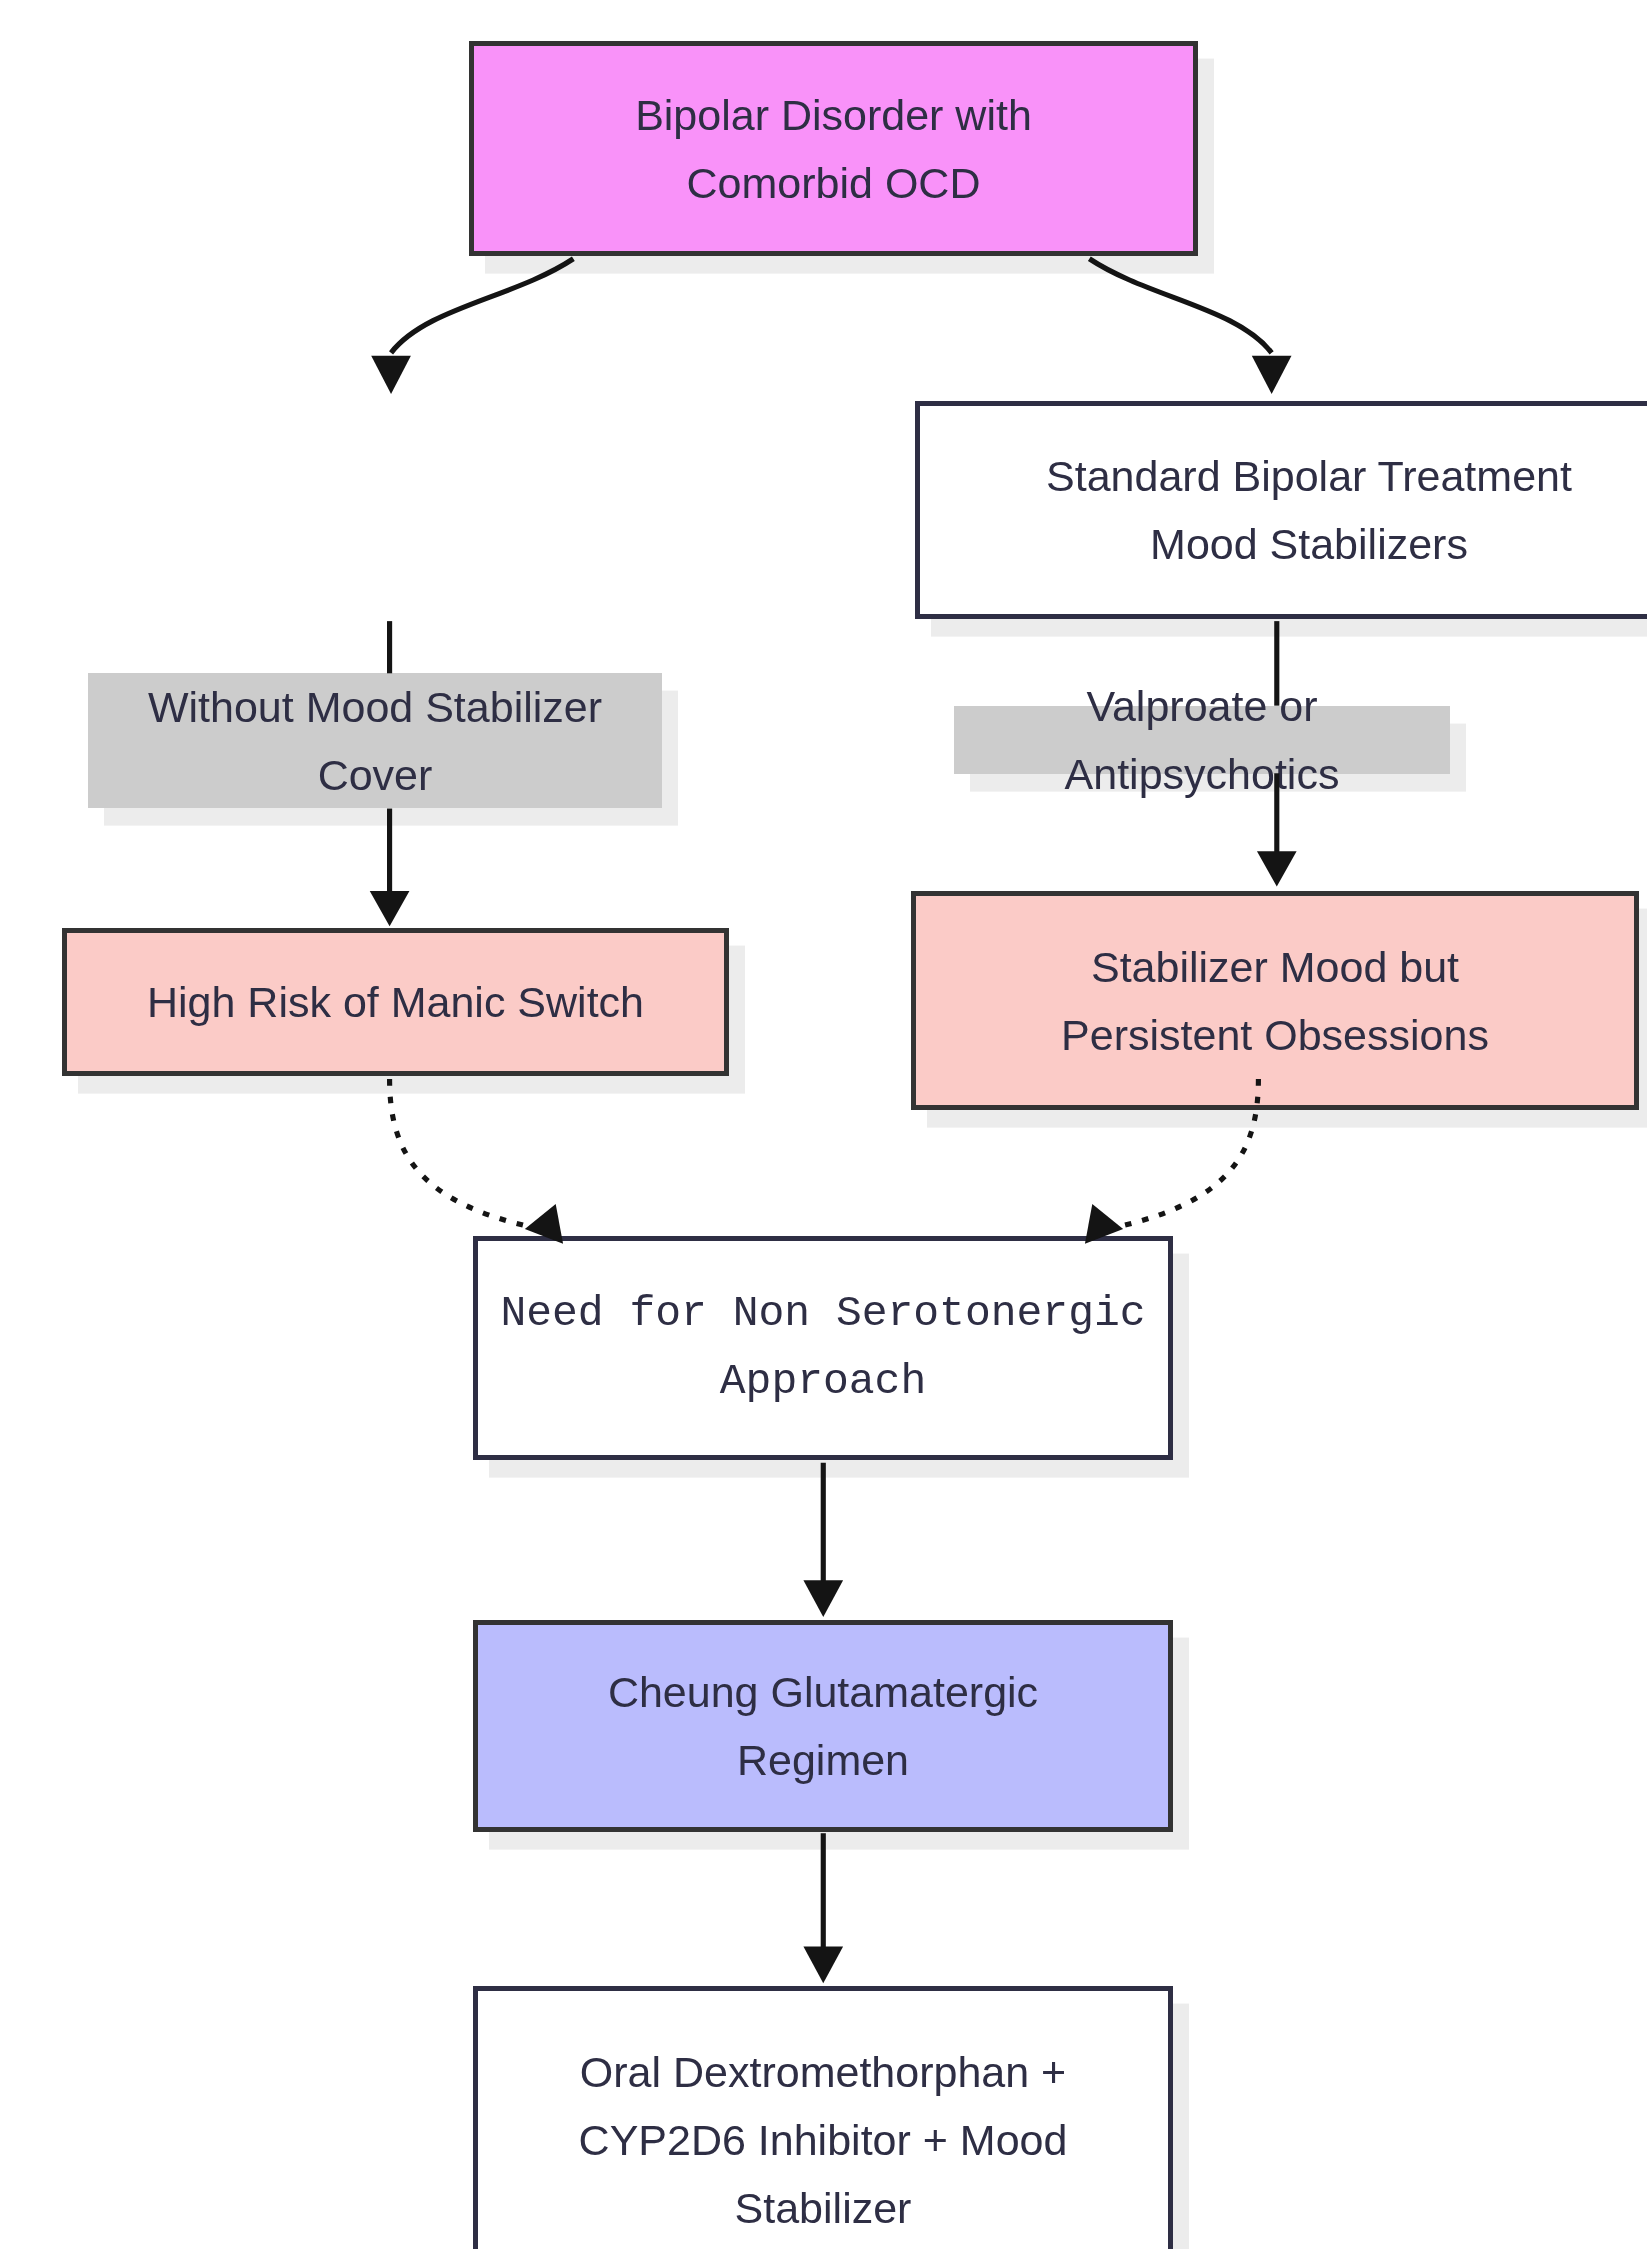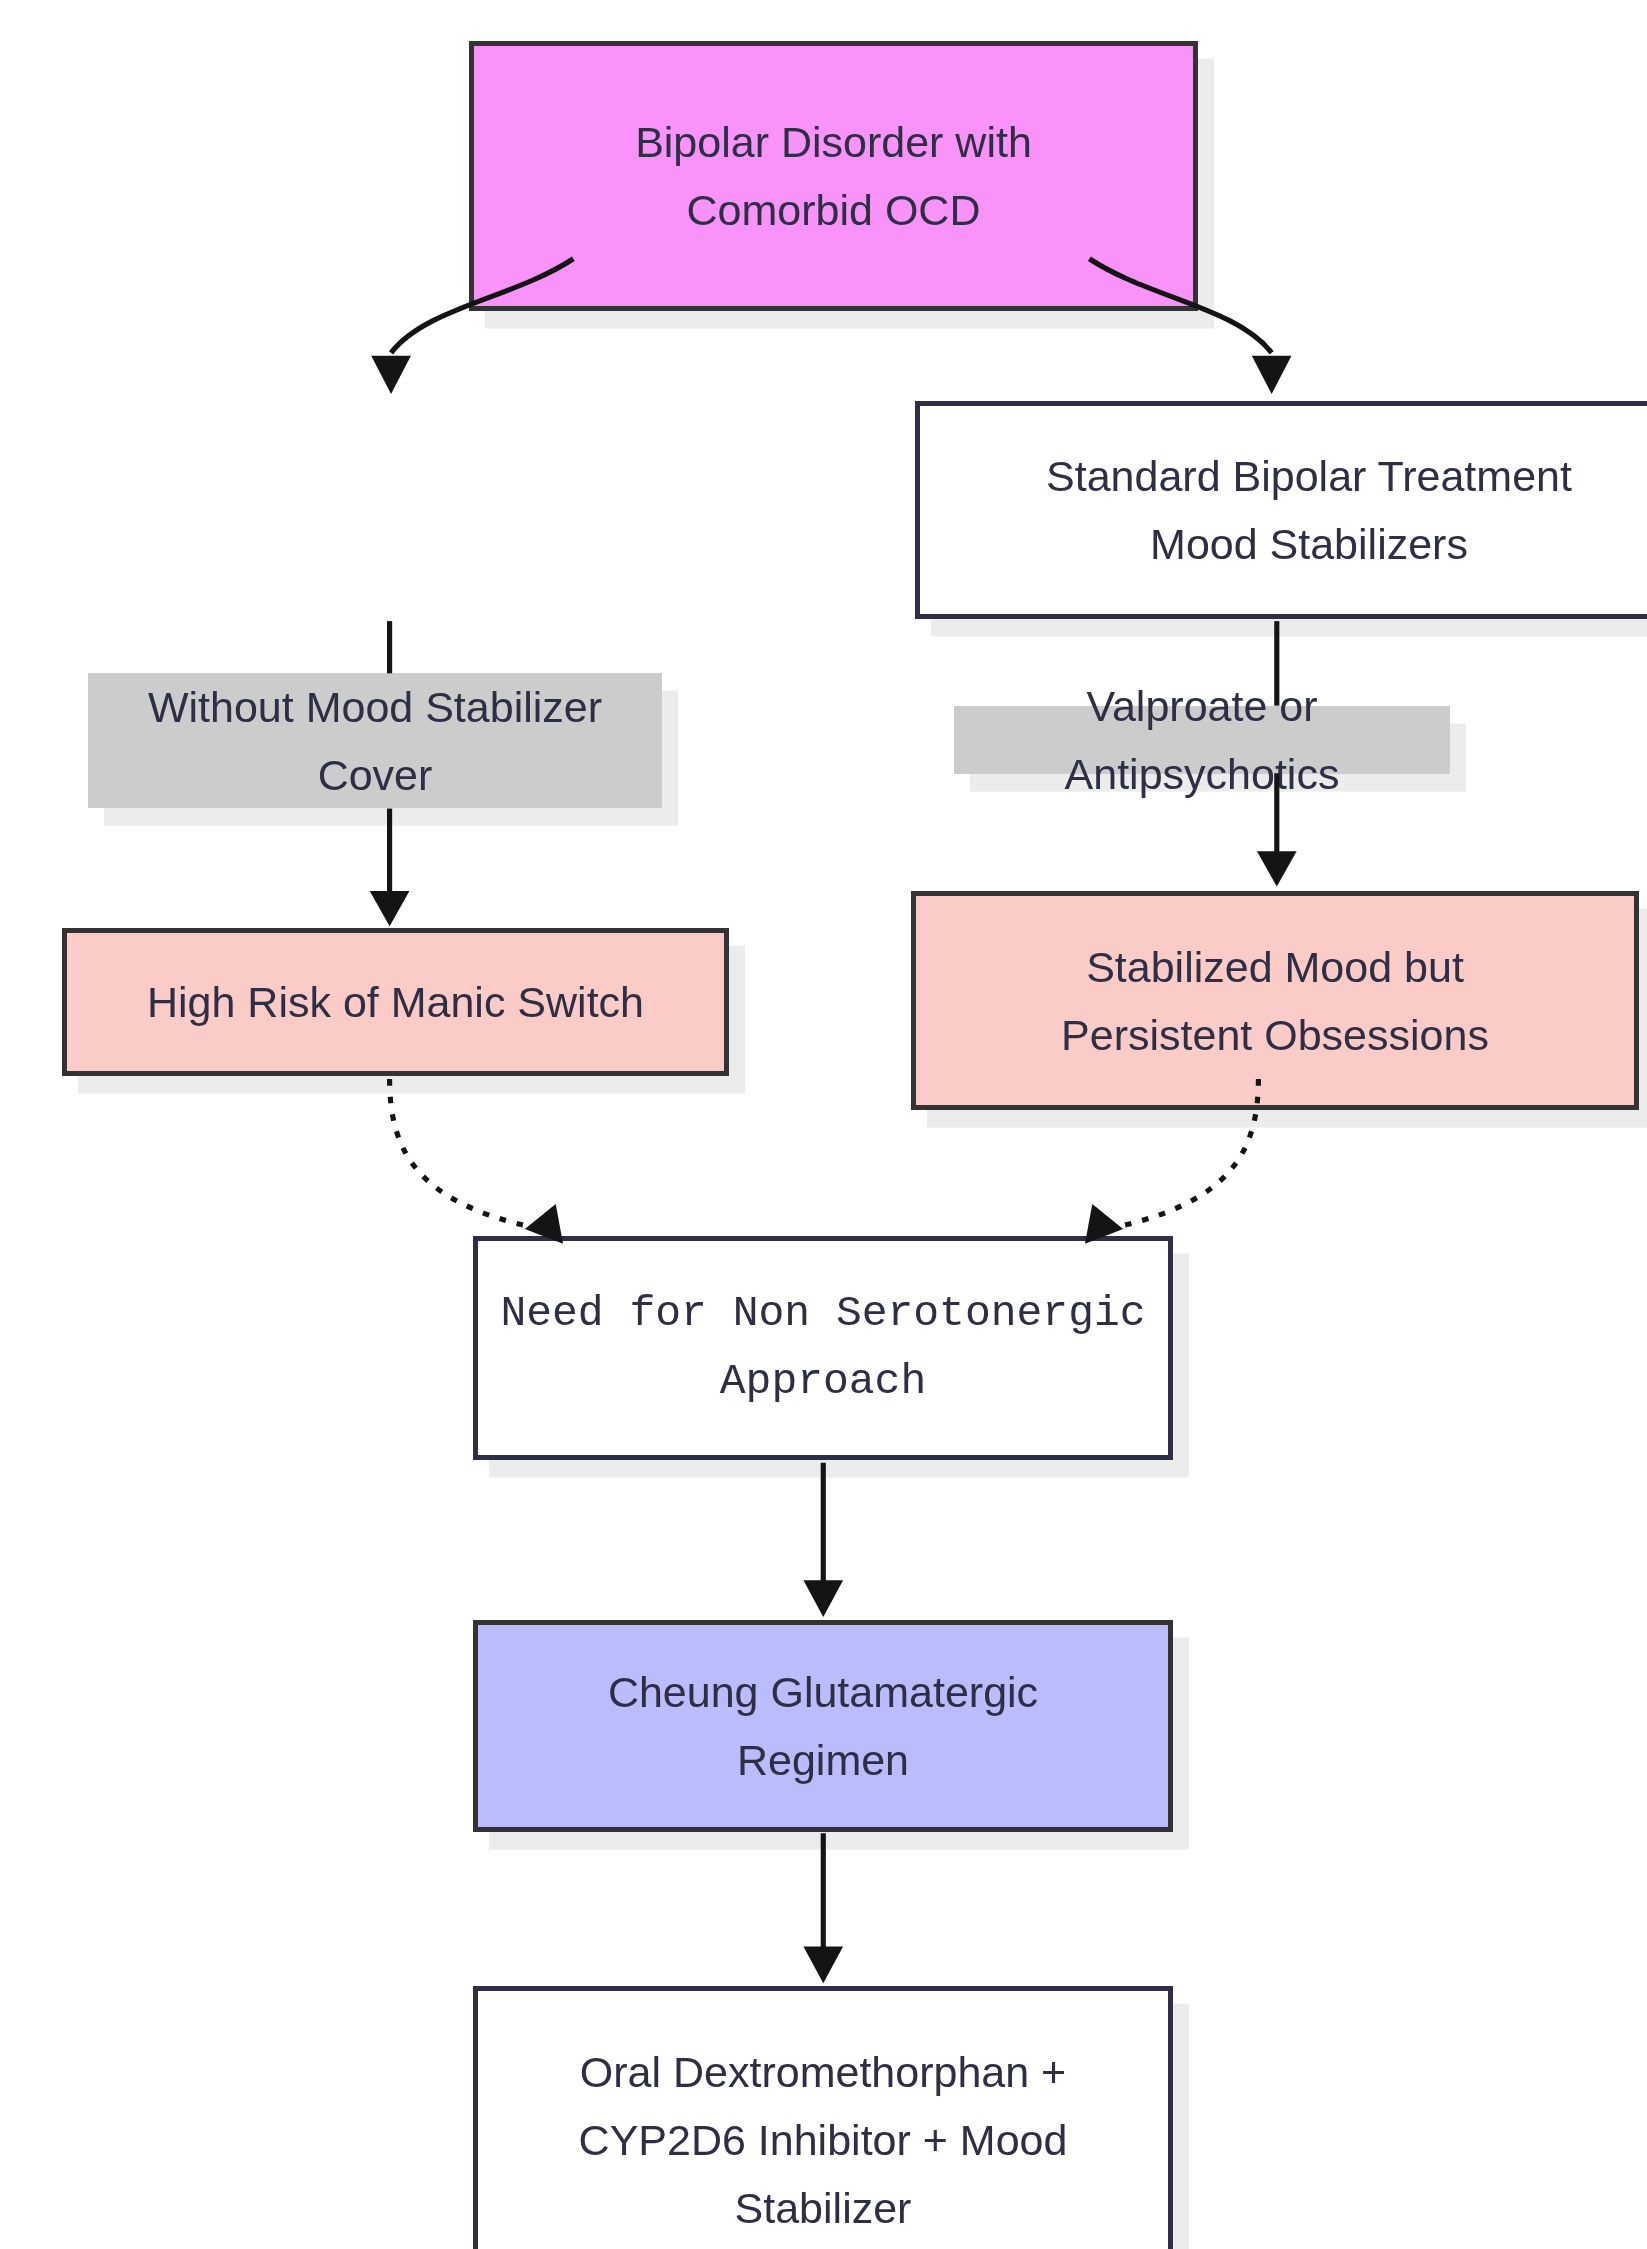--- a/index.html
+++ b/index.html
@@ -40,21 +40,21 @@
   }
   .edge-line{stroke:#141414;stroke-width:7;fill:none;}
   .edge-dotted{stroke:#141414;stroke-width:7;fill:none;stroke-dasharray:9 15;}
   .edge-head{fill:#141414;stroke:none;}
 </style>
 </head>
 <body>
 
 <div class="canvas">
 
-  <div class="node b-dark f-magenta" style="left:469px;top:41px;width:729px;height:270px;">
+  <div class="node b-dark f-magenta" style="left:469px;top:41px;width:729px;height:215px;">
     <div>Bipolar Disorder with</div>
     <div>Comorbid OCD</div>
   </div>
 
 
   <div class="node b-navy f-white" style="left:915px;top:401px;width:788px;height:218px;">
     <div>Standard Bipolar Treatment</div>
     <div>Mood Stabilizers</div>
   </div>
 
@@ -65,21 +65,21 @@
 
   <div class="node f-gray" style="left:954px;top:706px;width:496px;height:68px;">
     <div>Valproate or Antipsychotics</div>
   </div>
 
   <div class="node b-dark f-pink" style="left:62px;top:928px;width:667px;height:148px;">
     <div>High Risk of Manic Switch</div>
   </div>
 
   <div class="node b-dark f-pink" style="left:911px;top:891px;width:728px;height:219px;">
-    <div>Stabilized Mood but</div>
+    <div>Stabilizer Mood but</div>
     <div>Persistent Obsessions</div>
   </div>
 
   <div class="node b-navy f-white" style="left:473px;top:1236px;width:700px;height:224px;font-family:Liberation Mono, monospace;">
     <div>Need for Non Serotonergic</div>
     <div>Approach</div>
   </div>
 
   <div class="node b-dark f-purple" style="left:473px;top:1620px;width:700px;height:212px;">
     <div>Cheung Glutamatergic</div>

